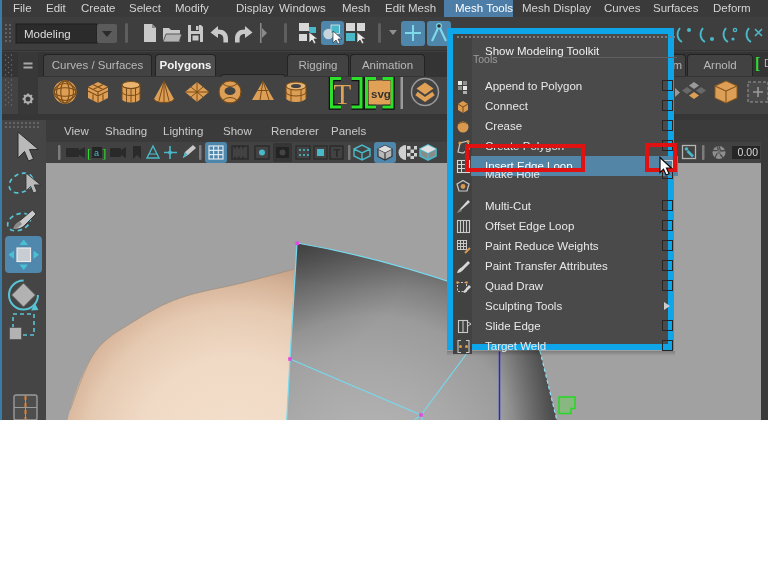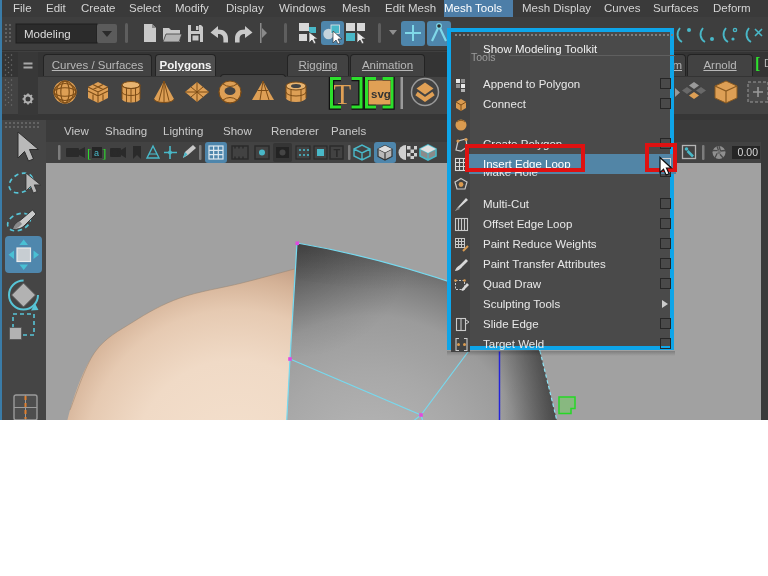--- a/index.html
+++ b/index.html
@@ -8,57 +8,57 @@
 .abs { position:absolute; }
 
 #menubar { left:0; top:0; width:768px; height:17px; background:#3a3a3a; }
 .mitem { position:absolute; top:0; height:17px; line-height:17px; font-size:11.5px; color:#d4d4d4; white-space:nowrap; }
 .mhl { background:#4d7ea8; color:#fff; padding:0 5px; }
 
 #statusline { left:0; top:17px; width:768px; height:34px; background:#3e3e3e; border-bottom:1px solid #323232; }
 
 #shelfarea { left:0; top:51px; width:768px; height:69px; background:#404040; }
 #tabrow { position:absolute; left:0; top:1px; width:768px; height:25px; background:#343434; }
-.tab { position:absolute; top:2px; height:22px; background:#424242; border:1px solid #232323; border-bottom:none; border-radius:4px 4px 0 0; color:#b8b8b8; font-size:11.5px; line-height:21px; text-align:center;text-decoration:underline; }
+.tab { position:absolute; top:2px; height:22px; background:#424242; border:1px solid #232323; border-bottom:none; border-radius:4px 4px 0 0; color:#b8b8b8; font-size:11.5px; line-height:21px; text-align:center; }
 .tab.active { background:#4e4e4e; color:#f4f4f4; font-weight:bold; }
 #shelficons { position:absolute; left:0; top:26px; width:768px; height:88px; background:#434343; }
 
 #toolbox { left:0; top:120px; width:46px; height:456px; background:#454545; }
 
 #vpmenu { left:46px; top:120px; width:722px; height:22px; background:#3b3b3b; }
 .vpm { position:absolute; top:0; height:22px; line-height:22px; font-size:11.5px; color:#c9c9c9; }
 #vpicons { left:46px; top:142px; width:722px; height:21px; background:#424242; }
 #scene { left:46px; top:163px; width:715px; height:408px; }
 #rightstrip { left:761px; top:120px; width:7px; height:456px; background:#3a3a3a; }
 #bottomstrip { left:0; top:572px; width:768px; height:4px; background:#161616; }
 #blueline { left:0; top:0; width:2px; height:576px; background:#3a7ca8; z-index:50; }
 
-#dropmenu { left:447px; top:28px; width:227px; height:322px; background:#4a4a4a; border:4px solid #0ea5e9; z-index:40; }
+#dropmenu { left:447px; top:28px; width:227px; height:322px; background:#4a4a4a; border:6px solid #0ea5e9; z-index:40; }
 #iconcol { position:absolute; left:0; top:0; width:19px; height:320px; background:#424242; }
 .mrow { position:absolute; left:0; width:225px; height:20px; }
 .mrow .txt { position:absolute; left:32px; top:0; height:20px; line-height:20px; font-size:11.5px; color:#e8e8e8; white-space:nowrap; }
 .chk { position:absolute; left:209px; top:4px; width:11px; height:11px; border:1.5px solid #262626; }
 #hlrow { position:absolute; left:18px; top:122px; width:207px; height:20px; background:#5285a6; }
 .redbox { position:absolute; border:4px solid #df1111; z-index:45; }
 </style>
 </head>
 <body>
 <div id="app">
 
 <div id="menubar" class="abs">
   <span class="mitem" style="left:13px">File</span>
   <span class="mitem" style="left:46px">Edit</span>
   <span class="mitem" style="left:81px">Create</span>
   <span class="mitem" style="left:129px">Select</span>
   <span class="mitem" style="left:175px">Modify</span>
-  <span class="mitem" style="left:226px">Display</span>
+  <span class="mitem" style="left:236px">Display</span>
   <span class="mitem" style="left:279px">Windows</span>
   <span class="mitem" style="left:342px">Mesh</span>
   <span class="mitem" style="left:385px">Edit Mesh</span>
-  <span class="mitem mhl" style="left:444px;width:69px;text-align:left;padding:0;">Mesh Tools</span>
+  <span class="mitem mhl" style="left:444px;width:69px;text-align:right;padding:0;">Mesh Tools</span>
   <span class="mitem" style="left:522px">Mesh Display</span>
   <span class="mitem" style="left:604px">Curves</span>
   <span class="mitem" style="left:653px">Surfaces</span>
   <span class="mitem" style="left:713px">Deform</span>
 </div>
 
 <div id="statusline" class="abs">
 <svg width="768" height="33" style="position:absolute;left:0;top:0;">
 
   <g fill="#6e6e6e">
@@ -708,20 +708,24 @@
     <div style="position:absolute;left:58px;top:8px;width:166px;height:1px;background:#5f5f5f;"></div>
       </div>
   <div class="mrow" style="top:42px;">
         <span class="txt">Append to Polygon</span>
         <span class="chk"></span>
       </div>
   <div class="mrow" style="top:62px;">
         <span class="txt">Connect</span>
         <span class="chk"></span>
       </div>
+  <div class="mrow" style="top:82px;">
+        <span class="txt">Crease</span>
+        <span class="chk"></span>
+      </div>
   <div class="mrow" style="top:102px;">
         <span class="txt">Create Polygon</span>
         <span class="chk"></span>
       </div>
   <div class="mrow" style="top:122px;">
         <span class="txt" style="color:#fff;">Insert Edge Loop</span>
         <span class="chk" style="border-color:#cfcfcf;"></span>
       </div>
   <div class="mrow" style="top:130px;">
         <span class="txt">Make Hole</span>

